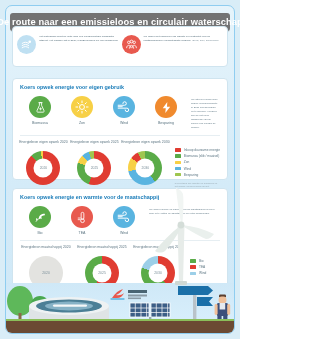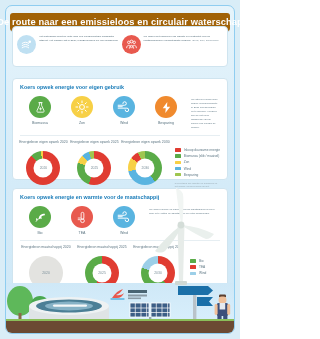--- a/index.html
+++ b/index.html
@@ -22,21 +22,21 @@
     width: 230px; height: 329px;
     border: 1.2px solid #8fcdf0;
     border-radius: 7px;
     background: linear-gradient(180deg,#e6f4fb 0%, #d4ebf8 55%, #cfe8f7 100%);
   }
   
   .title-bar {
     position: absolute;
     left: 10px; top: 13px;
     width: 220px; height: 18px;
-    background: #a16207;
+    background: #737373;
     border-radius: 3px;
     display: flex; align-items: center; justify-content: center;
     box-shadow: 0 1px 0 rgba(0,0,0,.12);
   }
   .title-bar span {
     color: #ffffff;
     font-size: 9.3px;
     font-weight: bold;
     letter-spacing: .1px;
     white-space: nowrap;

